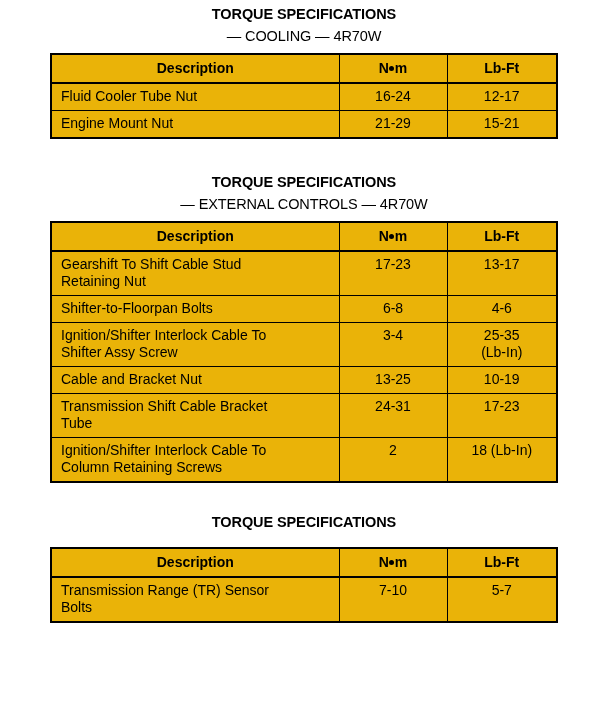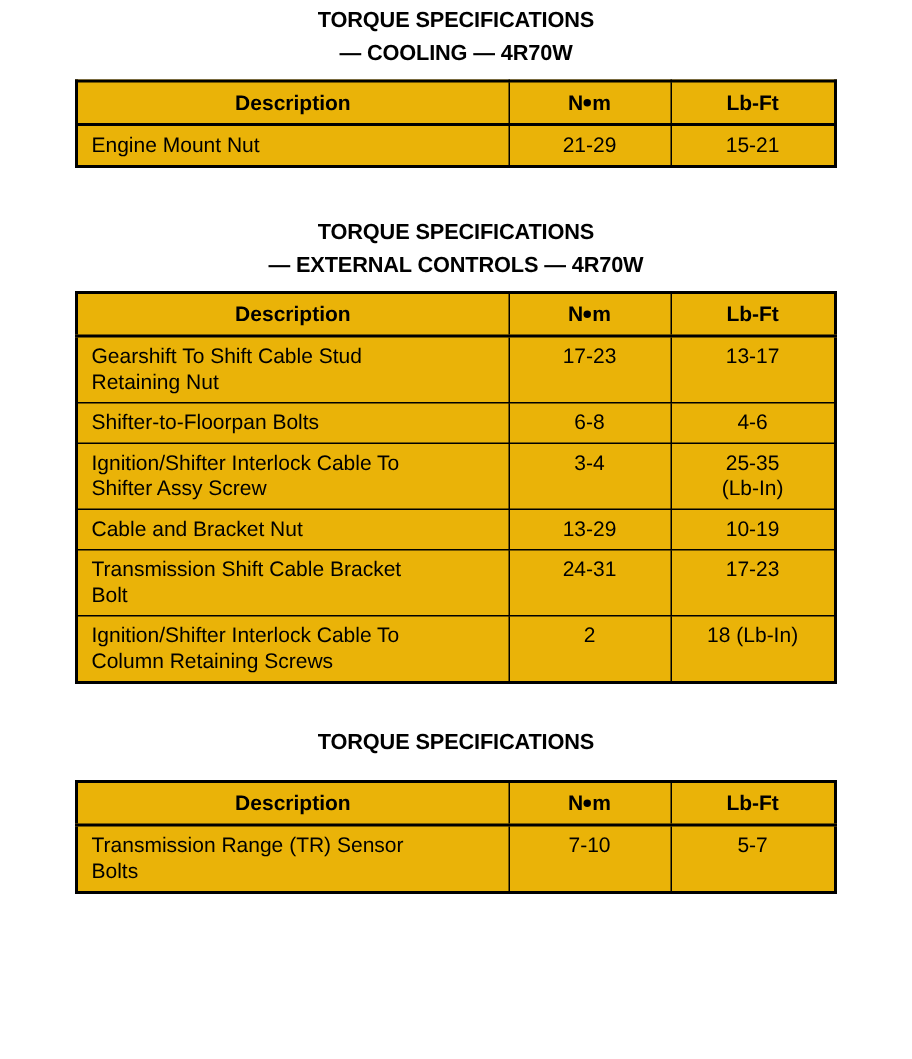--- a/index.html
+++ b/index.html
@@ -35,21 +35,21 @@
   .title-line-1 {
     font-size: 14.5px;
     font-weight: bold;
     letter-spacing: -0.1px;
     line-height: 1;
     white-space: nowrap;
   }
 
   .title-line-2 {
     font-size: 14.5px;
-    font-weight: bold;
+    font-weight: normal;
     letter-spacing: -0.1px;
     line-height: 1;
     white-space: nowrap;
   }
 
   
   .spec-table {
     border-collapse: collapse;
     table-layout: fixed;
     margin: 0 auto;
@@ -141,20 +141,27 @@
       <thead>
         <tr>
           <th>Description</th>
           <th><span>N</span><span class="nm-dot"></span><span>m</span></th>
           <th>Lb-Ft</th>
         </tr>
       </thead>
       <tbody>
         <tr>
           <td class="cell-desc">
+            <span>Fluid Cooler Tube Nut</span>
+          </td>
+          <td class="cell-num">16-24</td>
+          <td class="cell-num">12-17</td>
+        </tr>
+        <tr>
+          <td class="cell-desc">
             <span>Engine Mount Nut</span>
           </td>
           <td class="cell-num">21-29</td>
           <td class="cell-num">15-21</td>
         </tr>
       </tbody>
     </table>
   </div>
 
   <div class="gap-section"></div>
@@ -208,28 +215,28 @@
           <td class="cell-num">
             <span>25-35</span>
             <span class="line2">(Lb-In)</span>
           </td>
         </tr>
 
         <tr>
           <td class="cell-desc">
             <span>Cable and Bracket Nut</span>
           </td>
-          <td class="cell-num">13-29</td>
+          <td class="cell-num">13-25</td>
           <td class="cell-num">10-19</td>
         </tr>
 
         <tr>
           <td class="cell-desc">
             <span>Transmission Shift Cable Bracket</span>
-            <span class="line2">Bolt</span>
+            <span class="line2">Tube</span>
           </td>
           <td class="cell-num">24-31</td>
           <td class="cell-num">17-23</td>
         </tr>
 
         <tr>
           <td class="cell-desc">
             <span>Ignition/Shifter  Interlock  Cable  To</span>
             <span class="line2">Column Retaining Screws</span>
           </td>

